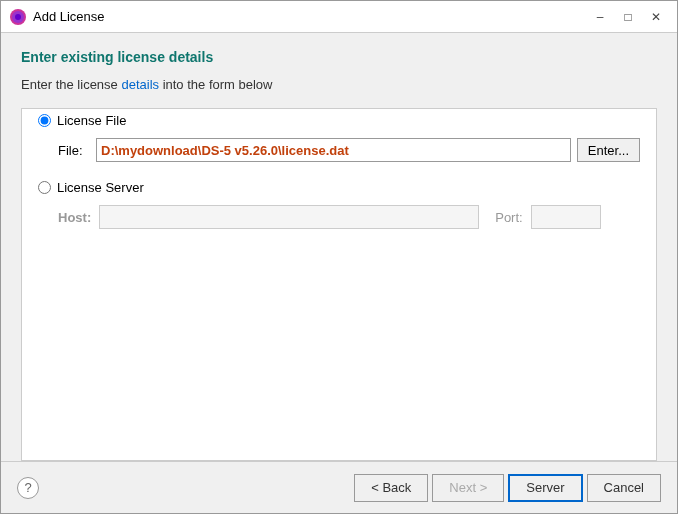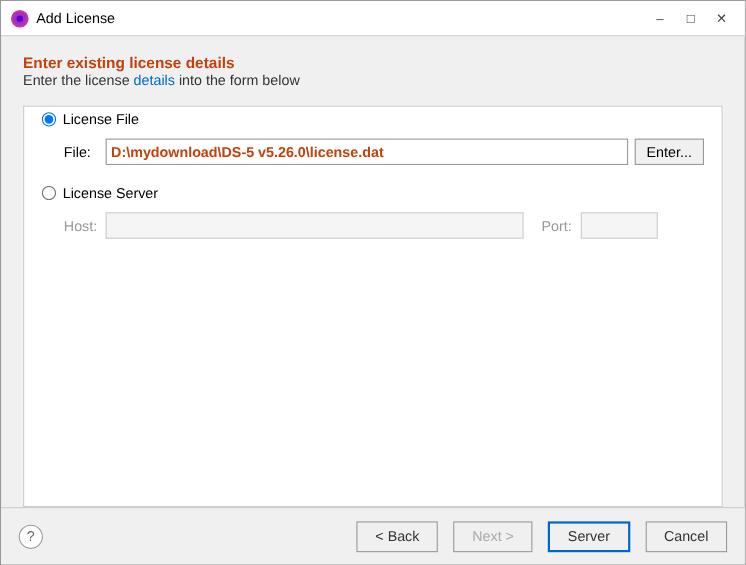--- a/index.html
+++ b/index.html
@@ -61,22 +61,22 @@
     .content-area {
       flex: 1;
       display: flex;
       flex-direction: column;
       padding: 16px 20px 0 20px;
       overflow: hidden;
     }
     .page-title {
       font-size: 14px;
       font-weight: bold;
-      margin-bottom: 0;
-      color: #c2410c;
+      margin-bottom: 12px;
+      color: #0f766e;
     }
     .page-subtitle {
       font-size: 13px;
       color: #333;
       margin-bottom: 16px;
     }
     .page-subtitle .highlight {
       color: #0066cc;
     }
     .section-border {
@@ -162,20 +162,21 @@
       padding: 2px 4px;
       font-size: 13px;
       color: #999;
       width: 70px;
     }
     .host-label-disabled {
       font-size: 13px;
       color: #999;
       margin-right: 8px;
       min-width: 30px;
+      font-weight: bold;
     }
     .spacer {
       flex: 1;
     }
     .bottom-bar {
       border-top: 1px solid #ccc;
       background: #f0f0f0;
       padding: 10px 16px;
       display: flex;
       align-items: center;
@@ -191,21 +192,21 @@
       align-items: center;
       justify-content: center;
       font-size: 13px;
       color: #666;
       cursor: pointer;
       background: #fff;
     }
     .btn-group {
       margin-left: auto;
       display: flex;
-      gap: 14px;
+      gap: 4px;
       padding-left: 43px;
     }
     .btn {
       height: 28px;
       padding: 0 16px;
       border: 1px solid #999;
       background: #f0f0f0;
       font-size: 13px;
       cursor: pointer;
       color: #333;

